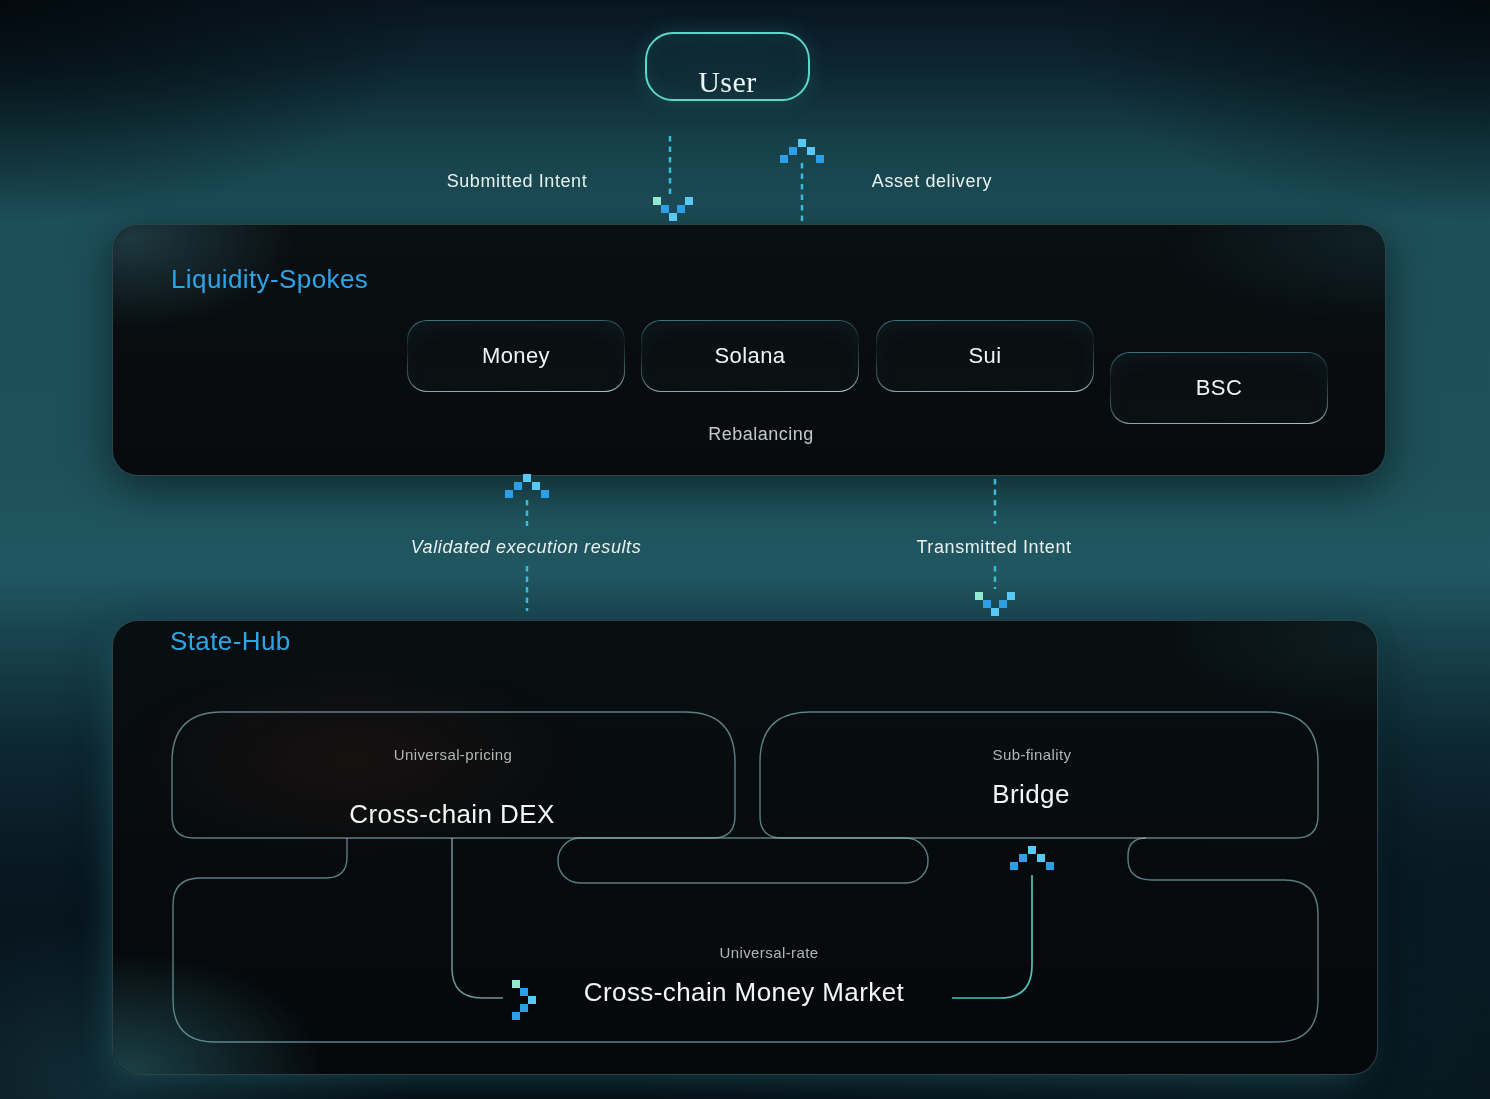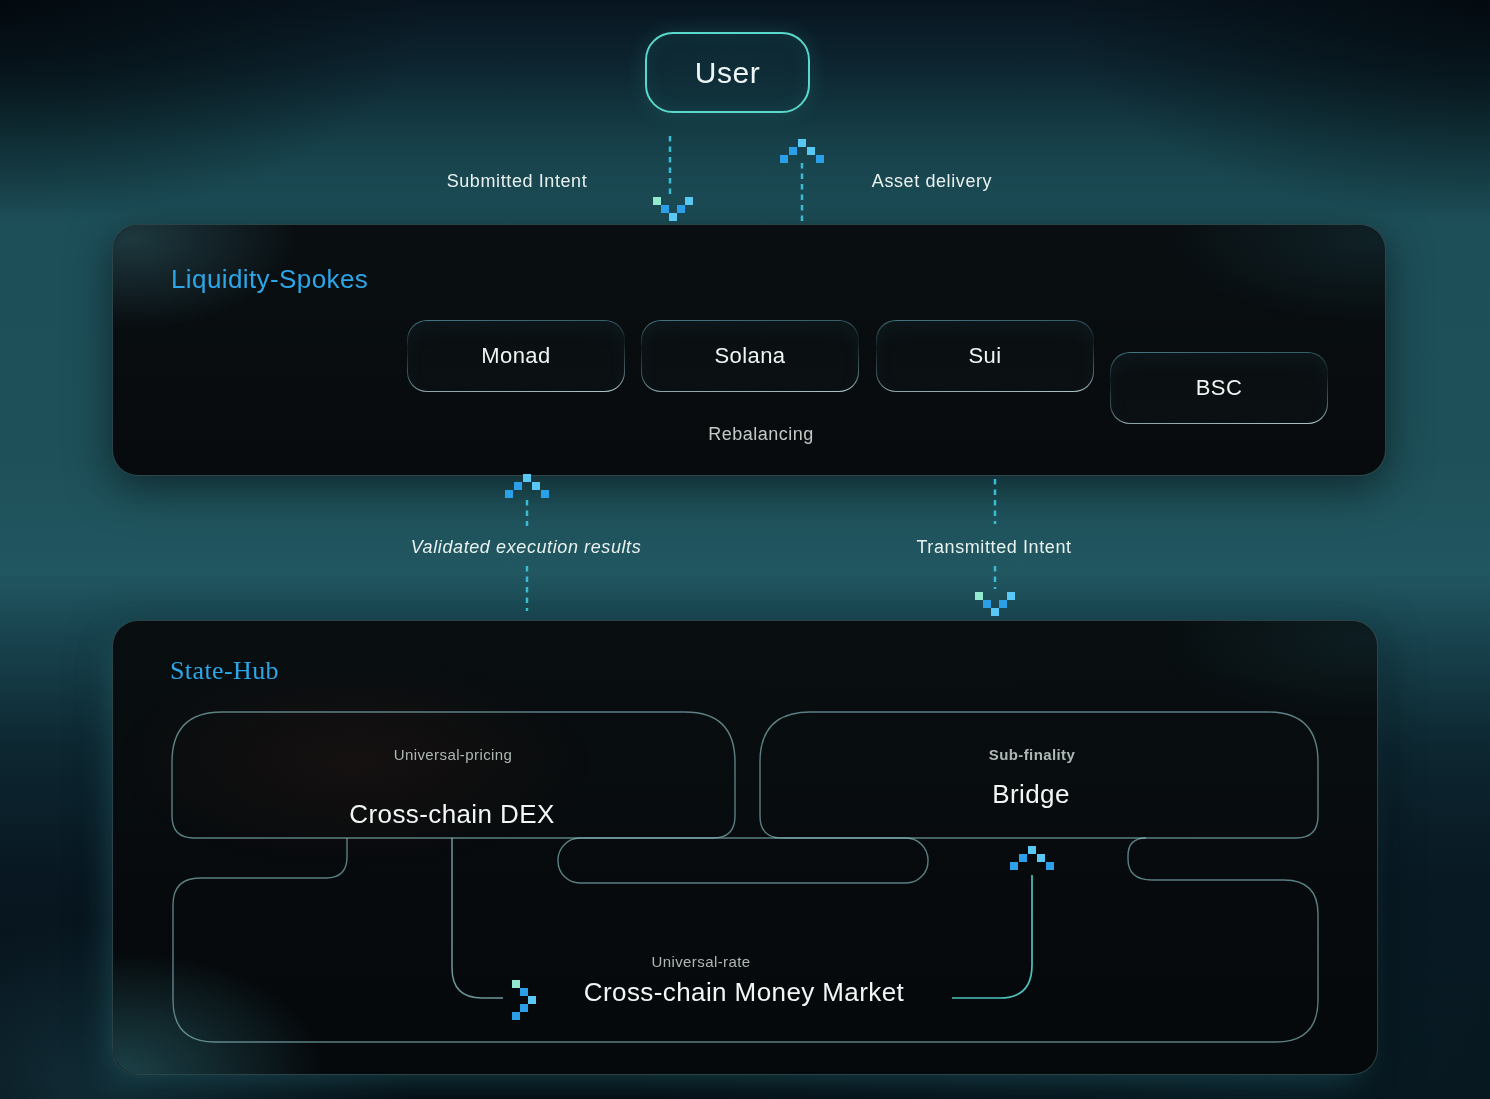--- a/index.html
+++ b/index.html
@@ -23,25 +23,25 @@
     background:
       radial-gradient(620px 320px at 0% 0%, rgba(2,8,12,.85), rgba(2,8,12,0) 70%),
       radial-gradient(620px 320px at 100% 0%, rgba(2,8,12,.8), rgba(2,8,12,0) 70%),
       radial-gradient(420px 240px at 8% 99%, rgba(64,160,180,.22), rgba(64,160,180,0) 70%),
       radial-gradient(900px 420px at 85% 100%, rgba(20,70,85,.25), rgba(20,70,85,0) 70%),
       linear-gradient(180deg,#081520 0%,#0d2530 6%,#164049 13%,#1d4f59 20%,#1e5059 42%,#215761 52%,#18434e 58%,#0d2731 68%,#081721 80%,#050e15 100%);
   }
   .overlay{position:absolute;left:0;top:0;z-index:3;pointer-events:none;}
   
   .user-box{
-    position:absolute;left:645px;top:32px;width:165px;height:81px;z-index:4;
+    position:absolute;left:645px;top:32px;width:165px;height:69px;z-index:4;
     border:2px solid var(--teal-border);border-radius:28px;
     background:radial-gradient(140% 160% at 50% 0%, rgba(18,62,72,.38), rgba(8,26,36,.12));
     box-shadow:0 0 22px rgba(80,220,210,.14), inset 0 0 20px rgba(80,220,210,.08);
-    display:flex;align-items:center;justify-content:center;
+    display:flex;align-items:flex-end;justify-content:center;font-family:Liberation Serif, serif;
   }
   .user-box .lbl{font-size:30px;color:#eef6f5;letter-spacing:.5px;}
   
   .panel{
     position:absolute;z-index:2;border-radius:26px;
     border:1px solid rgba(125,195,205,.30);
     background:linear-gradient(180deg, rgba(9,13,15,.97), rgba(6,9,11,.97));
     box-shadow:0 12px 44px rgba(0,0,0,.5);
     padding-left:21px;
   }
@@ -173,43 +173,43 @@
     <span class="lbl">User</span>
   </div>
 
   <div class="ctr arrow-label" style="left:517px;top:181px;">Submitted Intent</div>
   <div class="ctr arrow-label" style="left:932px;top:181px;">Asset delivery</div>
 
   <div class="panel panel-ls">
     <div class="sec-title" style="left:58px;top:39px;">Liquidity-Spokes</div>
 
     <div class="chain-pill" style="left:294px;">
-      <span class="lbl">Monad</span>
+      <span class="lbl">Money</span>
     </div>
     <div class="chain-pill" style="left:528px;text-align:center;">
       <span class="lbl">Solana</span>
     </div>
     <div class="chain-pill" style="left:763px;">
       <span class="lbl">Sui</span>
     </div>
     <div class="chain-pill" style="left:997px;margin-top:32px;">
       <span class="lbl">BSC</span>
     </div>
   </div>
 
   <div class="ctr muted-label" style="left:753px;top:434px;margin-left:8px;">Rebalancing</div>
 
   <div class="ctr arrow-label" style="left:526px;top:547px;font-style:italic;">Validated execution results</div>
   <div class="ctr arrow-label" style="left:994px;top:547px;">Transmitted Intent</div>
 
   <div class="panel panel-sh"></div>
-  <div class="sec-title" style="left:170px;top:656px;font-family:Liberation Serif, serif;">State-Hub</div>
+  <div class="sec-title" style="left:170px;top:626px;">State-Hub</div>
 
   <div class="ctr tag-label" style="left:453px;top:754px;">Universal-pricing</div>
   <div class="ctr node-label" style="left:452px;top:814px;">Cross-chain DEX</div>
 
-  <div class="ctr tag-label" style="left:1032px;top:754px;font-weight:bold;">Sub-finality</div>
+  <div class="ctr tag-label" style="left:1032px;top:754px;">Sub-finality</div>
   <div class="ctr node-label" style="left:1031px;top:794px;">Bridge</div>
 
-  <div class="ctr tag-label" style="left:701px;top:952px;margin-top:9px;">Universal-rate</div>
+  <div class="ctr tag-label" style="left:769px;top:952px;">Universal-rate</div>
   <div class="ctr node-label" style="left:744px;top:992px;">Cross-chain Money Market</div>
 
 </div>
 
 </body></html>

